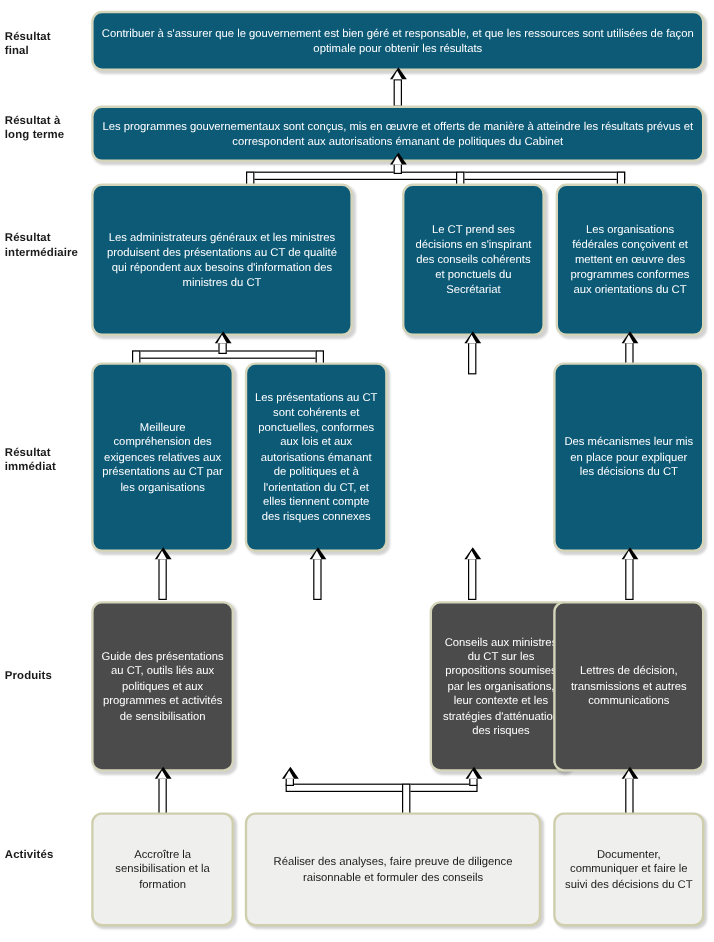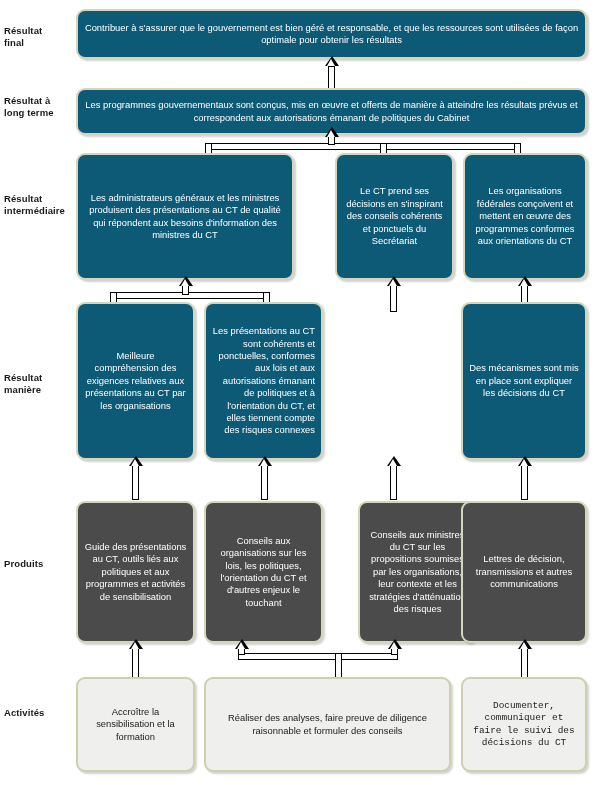--- a/index.html
+++ b/index.html
@@ -110,21 +110,21 @@
   <div class="row-label" style="top:95px;">
     <div>Résultat à</div>
     <div>long terme</div>
   </div>
   <div class="row-label" style="top:193px;">
     <div>Résultat</div>
     <div>intermédiaire</div>
   </div>
   <div class="row-label" style="top:372px;">
     <div>Résultat</div>
-    <div>manière</div>
+    <div>immédiat</div>
   </div>
   <div class="row-label" style="top:558px;">
     <div>Produits</div>
   </div>
   <div class="row-label" style="top:707px;">
     <div>Activités</div>
   </div>
 
   <div class="node teal" style="left:76px; top:9px; width:511px; height:50px;">
     <span class="txt">Contribuer à s'assurer que le gouvernement est bien géré et responsable, et que les ressources sont utilisées de façon optimale pour obtenir les résultats</span>
@@ -162,44 +162,41 @@
 
   <div class="conn vline" style="left:390px; top:285px; height:27px;"></div>
   <div class="arrow-up" style="left:386.5px; top:276px;"></div>
 
   <div class="conn vline" style="left:521px; top:285px; height:27px;"></div>
   <div class="arrow-up" style="left:517.5px; top:276px;"></div>
 
   <div class="node teal" style="left:76px; top:302px; width:119px; height:158px;">
     <span class="txt">Meilleure compréhension des exigences relatives aux présentations au CT par les organisations</span>
   </div>
-  <div class="node teal" style="left:204px; top:302px; width:119px; height:158px;text-align:right;">
+  <div class="node teal" style="left:204px; top:302px; width:119px; height:158px;">
     <span class="txt">Les présentations au CT sont cohérents et ponctuelles, conformes aux lois et aux autorisations émanant de politiques et à l'orientation du CT, et elles tiennent compte des risques connexes</span>
   </div>
   <div class="node teal" style="left:461px; top:302px; width:126px; height:158px;">
-    <span class="txt">Des mécanismes sont mis en place sont expliquer les décisions du CT</span>
+    <span class="txt">Des mécanismes leur mis en place pour expliquer les décisions du CT</span>
   </div>
 
   <div class="conn vline" style="left:132px; top:465px; height:35px;"></div>
   <div class="arrow-up" style="left:128.5px; top:456px;"></div>
 
   <div class="conn vline" style="left:261px; top:465px; height:35px;"></div>
   <div class="arrow-up" style="left:257.5px; top:456px;"></div>
 
   <div class="conn vline" style="left:390px; top:465px; height:35px;"></div>
   <div class="arrow-up" style="left:386.5px; top:456px;"></div>
 
   <div class="conn vline" style="left:521px; top:465px; height:35px;"></div>
   <div class="arrow-up" style="left:517.5px; top:456px;"></div>
 
   <div class="node grey" style="left:76px; top:501px; width:119px; height:142px;">
     <span class="txt">Guide des présentations au CT, outils liés aux politiques et aux programmes et activités de sensibilisation</span>
-  </div>
-  <div class="node grey" style="left:204px; top:501px; width:119px; height:142px;">
-    <span class="txt">Conseils aux organisations sur les lois, les politiques, l'orientation du CT et d'autres enjeux le touchant</span>
   </div>
   <div class="node grey" style="left:332px; top:501px; width:119px; height:142px;margin-left:26px;">
     <span class="txt">Conseils aux ministres du CT sur les propositions soumises par les organisations, leur contexte et les stratégies d'atténuation des risques</span>
   </div>
   <div class="node grey" style="left:461px; top:501px; width:126px; height:142px;">
     <span class="txt">Lettres de décision, transmissions et autres communications</span>
   </div>
 
   <div class="conn vline" style="left:132px; top:648px; height:33px;"></div>
   <div class="arrow-up" style="left:128.5px; top:639px;"></div>
@@ -213,17 +210,17 @@
 
   <div class="conn vline" style="left:521px; top:648px; height:33px;"></div>
   <div class="arrow-up" style="left:517.5px; top:639px;"></div>
 
   <div class="node pale" style="left:76px; top:677px; width:119px; height:95px;">
     <span class="txt">Accroître la sensibilisation et la formation</span>
   </div>
   <div class="node pale" style="left:204px; top:677px; width:247px; height:95px;">
     <span class="txt">Réaliser des analyses, faire preuve de diligence raisonnable et formuler des conseils</span>
   </div>
-  <div class="node pale" style="left:461px; top:677px; width:126px; height:95px;font-family:Liberation Mono, monospace;">
+  <div class="node pale" style="left:461px; top:677px; width:126px; height:95px;">
     <span class="txt">Documenter, communiquer et faire le suivi des décisions du CT</span>
   </div>
 
 </div>
 
 </body></html>

